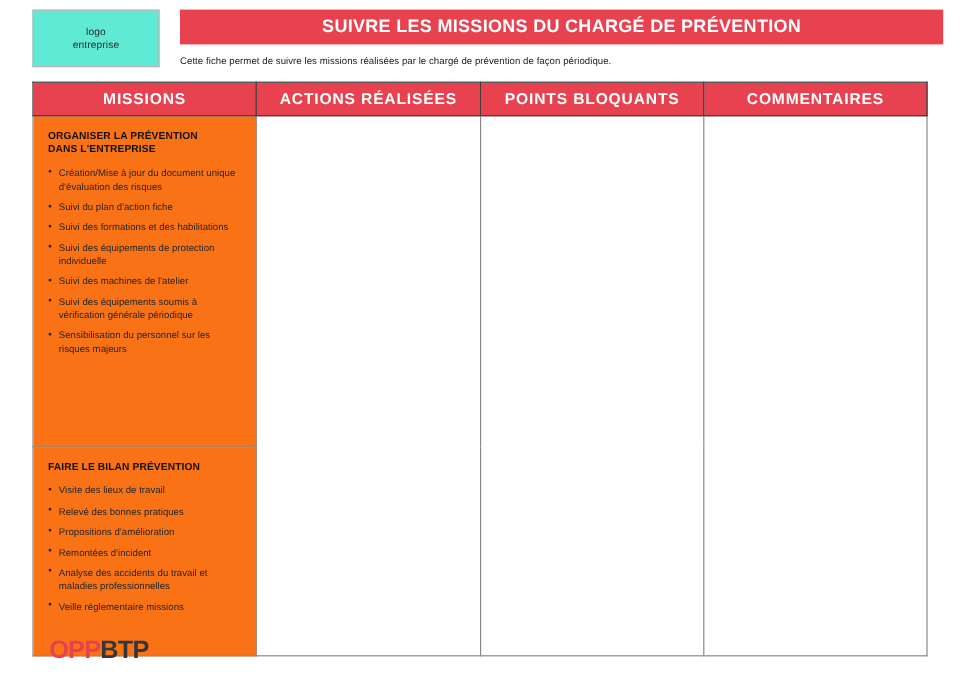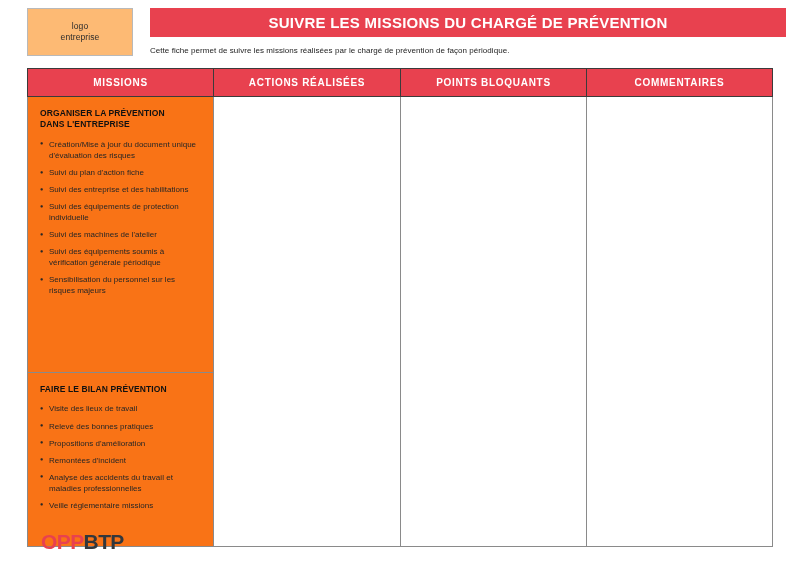--- a/index.html
+++ b/index.html
@@ -33,21 +33,21 @@
     height: 54px;
   }
 
   .logo-box {
     position: absolute;
     left: 0;
     top: 0;
     width: 106px;
     height: 48px;
     border: 1px solid #b9b9b9;
-    background: #fdba74;
+    background: #5eead4;
     box-sizing: border-box;
     display: flex;
     flex-direction: column;
     align-items: center;
     justify-content: center;
     line-height: 1.25;
   }
   .logo-box span {
     font-size: 8.5px;
     color: #2b2b2b;
@@ -97,21 +97,21 @@
     box-sizing: border-box;
   }
   .sheet-table col.c-missions { width: 186px; }
   .sheet-table col.c-actions  { width: 187px; }
   .sheet-table col.c-points   { width: 186px; }
   .sheet-table col.c-comments { width: 186px; }
 
   .sheet-table thead th {
     background: #e8414f;
     color: #ffffff;
-    font-size: 10px;
+    font-size: 13px;
     font-weight: bold;
     letter-spacing: 0.7px;
     height: 27px;
     padding: 0;
     border: 1px solid #3b3b3b;
     text-align: center;
     vertical-align: middle;
   }
 
   .sheet-table tbody td {
@@ -218,21 +218,21 @@
       <tr>
         <td class="missions-cell">
           <div class="missions-block block-a">
             <div class="section-title">
               <span>ORGANISER LA PRÉVENTION</span><br>
               <span>DANS L'ENTREPRISE</span>
             </div>
             <ul class="mission-list">
               <li>Création/Mise à jour du document unique d'évaluation des risques</li>
               <li>Suivi du plan d'action fiche</li>
-              <li>Suivi des entreprise et des habilitations</li>
+              <li>Suivi des formations et des habilitations</li>
               <li>Suivi des équipements de protection individuelle</li>
               <li>Suivi des machines de l'atelier</li>
               <li>Suivi des équipements soumis à vérification générale périodique</li>
               <li>Sensibilisation du personnel sur les risques majeurs</li>
             </ul>
           </div>
         </td>
         <td rowspan="2"></td>
         <td rowspan="2"></td>
         <td rowspan="2"></td>

